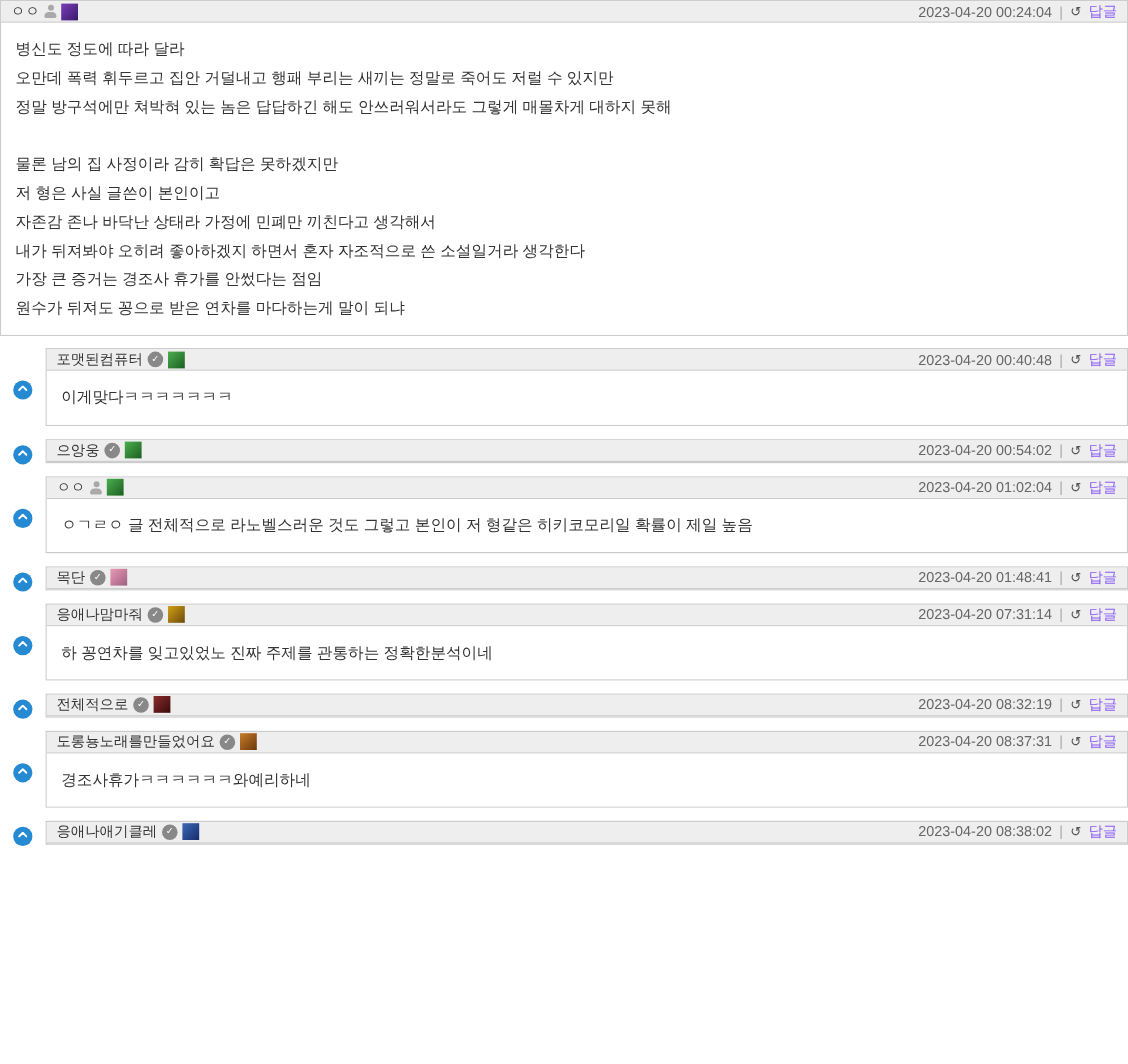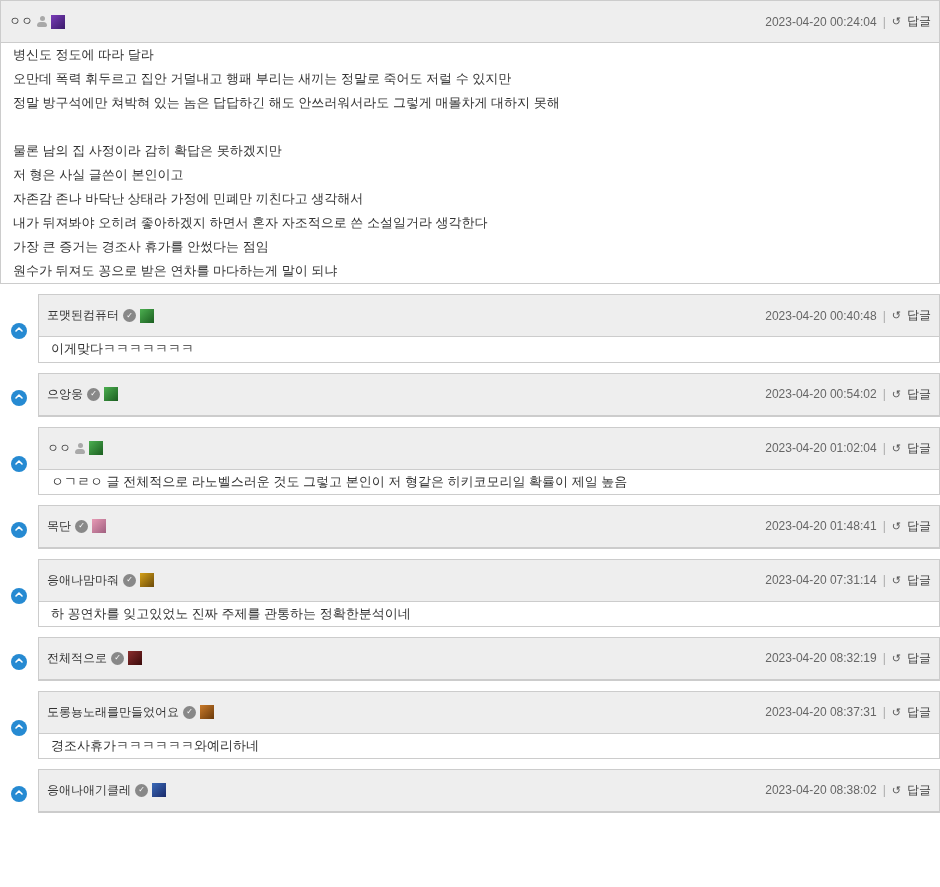--- a/index.html
+++ b/index.html
@@ -10,21 +10,21 @@
     color: #333;
     width: 940px;
   }
   .comment-block {
     border: 1px solid #ccc;
     margin-bottom: 10px;
   }
   .comment-header {
     background: #eee;
     border-bottom: 1px solid #ccc;
-    padding: 12px 8px;
+    padding: 0 8px;
     display: flex;
     align-items: center;
     justify-content: space-between;
     font-size: 12px;
     color: #555;
   }
   .comment-header-left {
     display: flex;
     align-items: center;
     gap: 4px;
@@ -82,25 +82,25 @@
     bottom: 0; left: 0;
     width: 10px; height: 5px;
     background: #666;
     border-radius: 5px 5px 2px 2px;
   }
   .reply-arrow {
     font-size: 11px;
     color: #555;
   }
   .reply-label {
-    color: #404040;
+    color: #8b5cf6;
   }
   .pipe { color: #aaa; }
   .comment-body {
-    padding: 0 12px;
+    padding: 10px 12px;
     background: #fff;
     font-size: 13px;
     line-height: 1.85;
     color: #333;
     white-space: pre-line;
   }
   .reply-row {
     display: flex;
     align-items: center;
     margin-bottom: 10px;

